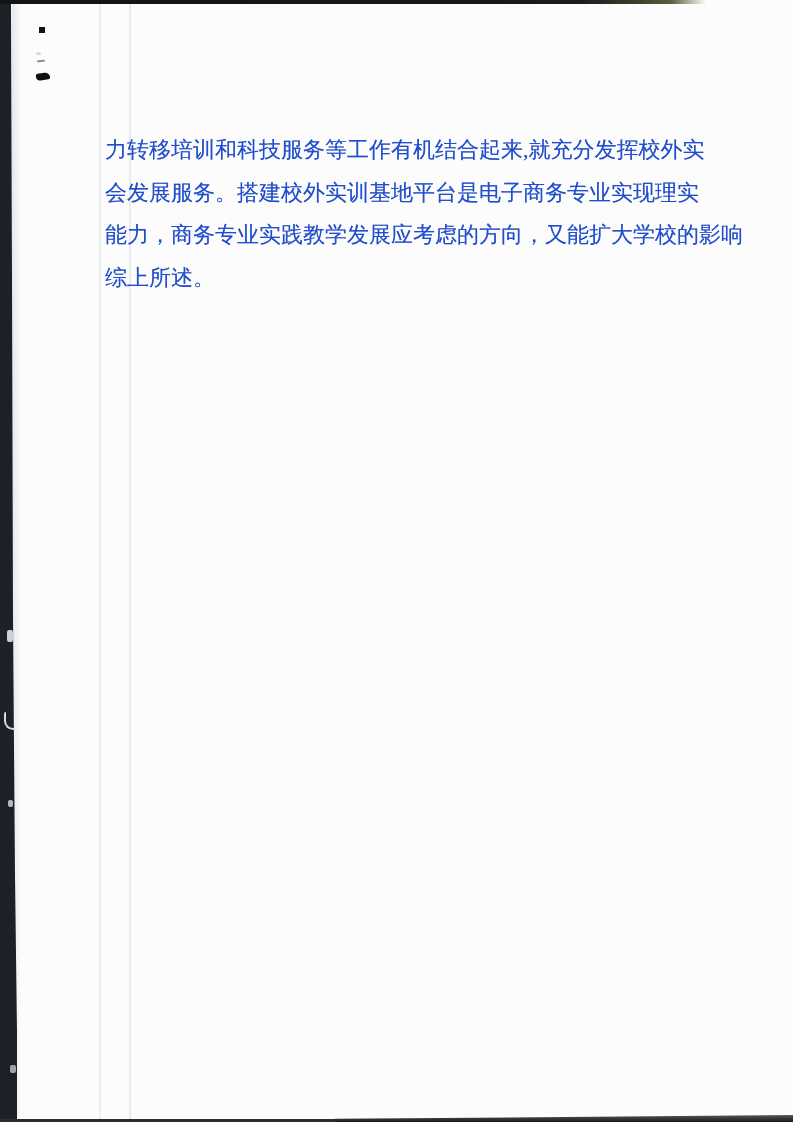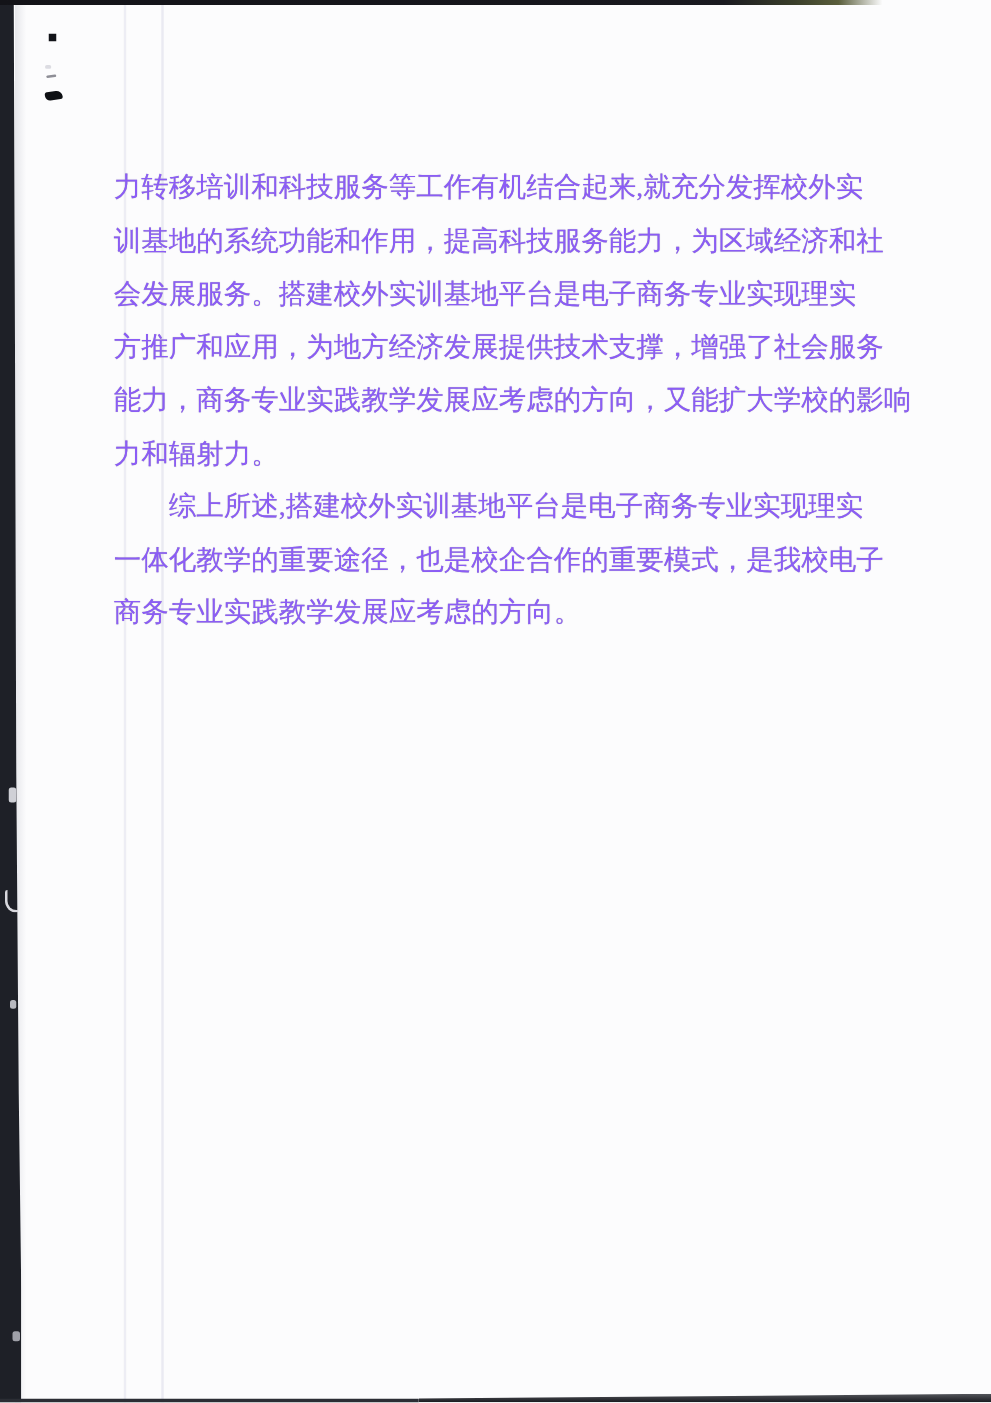--- a/index.html
+++ b/index.html
@@ -59,22 +59,22 @@
   .ink-mark { position: absolute; }
   .mark-square { left: 39px; top: 27px; width: 6px; height: 6px; background: #111318; }
   .mark-speck  { left: 36px; top: 52px; width: 5px; height: 3px; background: #dcdce2; border-radius: 2px; }
   .mark-dash   { left: 37px; top: 60px; width: 8px; height: 2px; background: #8e8e96; border-radius: 1px;
                  transform: rotate(-6deg); }
   .mark-blob   { left: 36px; top: 73px; width: 14px; height: 7px; background: #0e1014;
                  border-radius: 2px 5px 2px 4px; transform: rotate(-8deg); }
 
   
   .text-block {
-    position: absolute; left: 91px; top: 129px; width: 622px;
-    color: #8b5cf6;
+    position: absolute; left: 105px; top: 129px; width: 622px;
+    color: #1d4ed8;
     font-size: 22px;
     line-height: 42.5px;
     letter-spacing: 0px;
     text-shadow: 0 0 0.6px rgba(86,86,100,0.55);
   }
   .text-line { white-space: nowrap; }
   .text-line.indent { padding-left: 44px; }
 </style>
 </head>
 <body>
@@ -94,24 +94,17 @@
 <div class="scan-bottom-right"></div>
 
 <div class="ink-mark mark-square"></div>
 <div class="ink-mark mark-speck"></div>
 <div class="ink-mark mark-dash"></div>
 <div class="ink-mark mark-blob"></div>
 
 <div class="text-block">
   <div>
     <div class="text-line">力转移培训和科技服务等工作有机结合起来,就充分发挥校外实</div>
-    <div class="text-line">训基地的系统功能和作用，提高科技服务能力，为区域经济和社</div>
     <div class="text-line">会发展服务。搭建校外实训基地平台是电子商务专业实现理实</div>
-    <div class="text-line">方推广和应用，为地方经济发展提供技术支撑，增强了社会服务</div>
     <div class="text-line">能力，商务专业实践教学发展应考虑的方向，又能扩大学校的影响</div>
-    <div class="text-line">力和辐射力。</div>
-  </div>
-  <div>
-    <div class="text-line indent">综上所述,搭建校外实训基地平台是电子商务专业实现理实</div>
-    <div class="text-line">一体化教学的重要途径，也是校企合作的重要模式，是我校电子</div>
-    <div class="text-line">商务专业实践教学发展应考虑的方向。</div>
+    <div class="text-line">综上所述。</div>
   </div>
 </div>
 
 </body></html>

